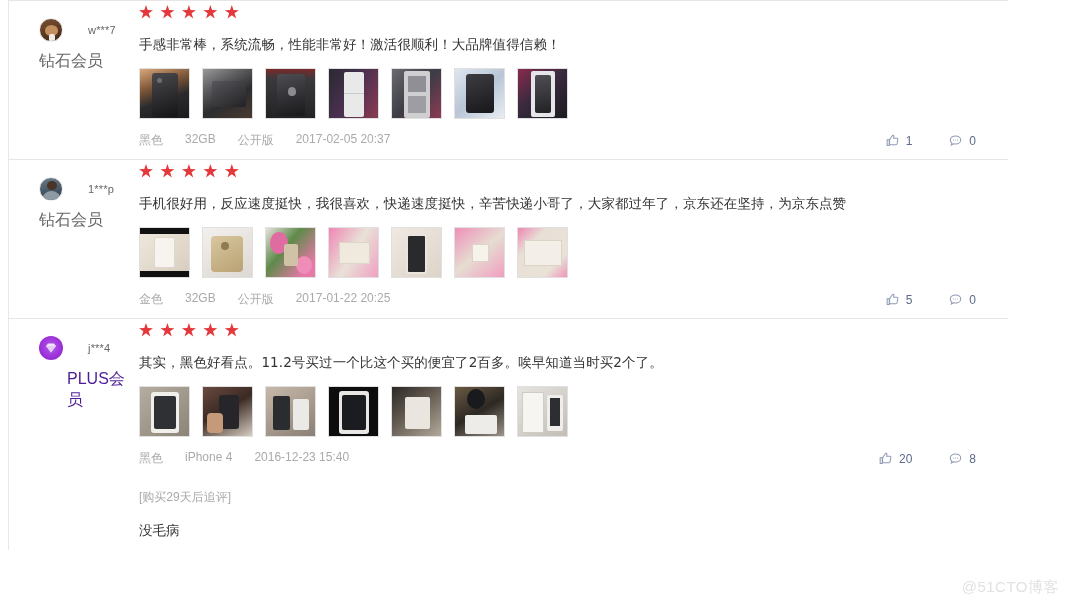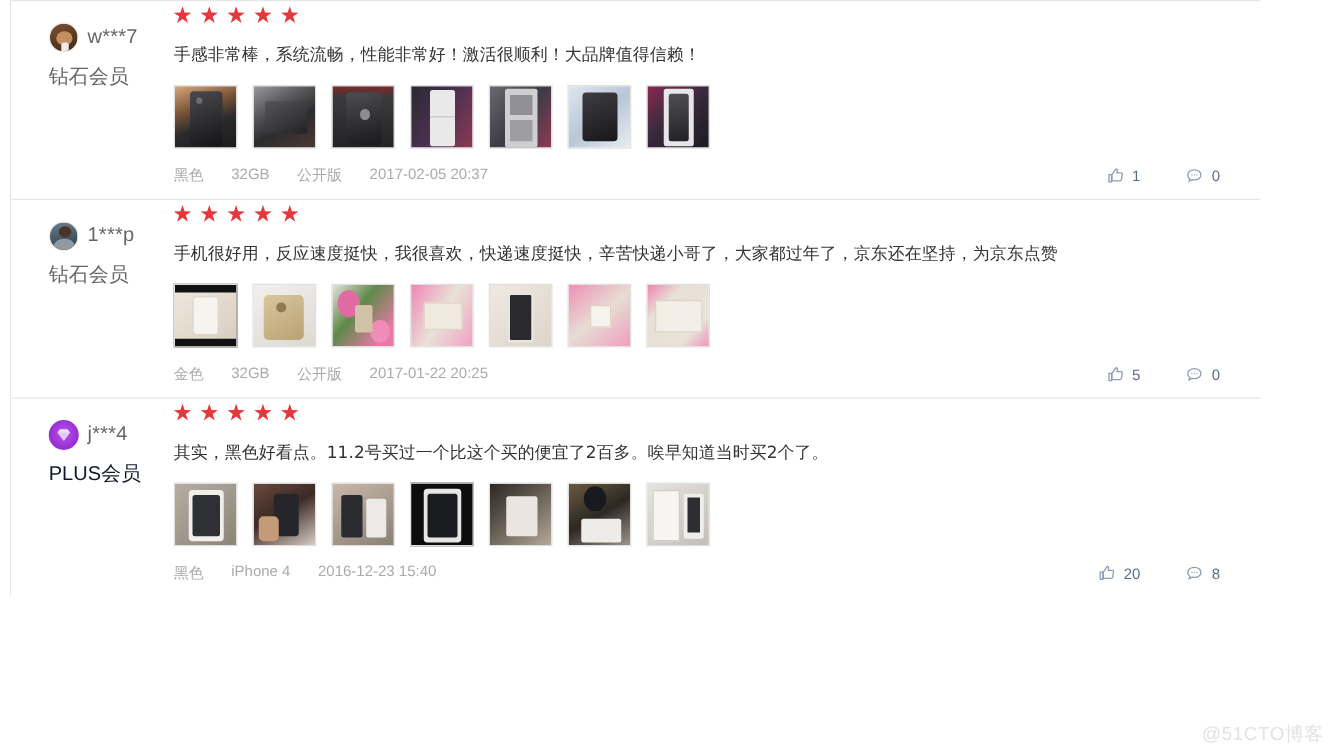--- a/index.html
+++ b/index.html
@@ -106,34 +106,35 @@
     border-radius:9px 9px 0 0;
     background:#8e9aa3;
   }
   .avatar-plus {
     background: radial-gradient(circle at 50% 45%, #b558e8 0%, #9b30d9 60%, #8b27c6 100%);
     border: none;
   }
   .avatar-plus svg { position:absolute; left:4px; top:4px; }
 
   .uname {
-    margin-left: 7px;
-    font-size: 16px;
+    margin-left: 25px;
+    font-size: 11px;
     color: #666;
     letter-spacing: .2px;
     white-space: nowrap;
     font-family: "Liberation Sans", sans-serif;
   }
   .ulevel {
     margin-top: 8px;
     font-size: 16px;
     color: #666;
   }
   .ulevel.plus {
-    color: #0f172a;
+    color: #4c1d95;
+    margin-left: 28px;
   }
 
   
   .body-col {
     flex: 1 1 auto;
     padding: 4px 16px 10px 14px;
     min-width: 0;
     position: relative;
   }
 
@@ -477,19 +478,23 @@
                   <circle cx="5.9" cy="7.4" r=".55" fill="#8f9bb3" stroke="none"></circle>
                   <circle cx="8" cy="7.4" r=".55" fill="#8f9bb3" stroke="none"></circle>
                   <circle cx="10.1" cy="7.4" r=".55" fill="#8f9bb3" stroke="none"></circle>
                 </svg>
               </span>
               <span class="num">8</span>
             </span>
           </span>
         </div>
 
+        <div class="append">
+          <div class="append-label">[购买29天后追评]</div>
+          <div class="append-text">没毛病</div>
+        </div>
       </div>
     </div>
 
   </div>
 
   <div class="watermark">@51CTO博客</div>
 </div>
 
 </body></html>

